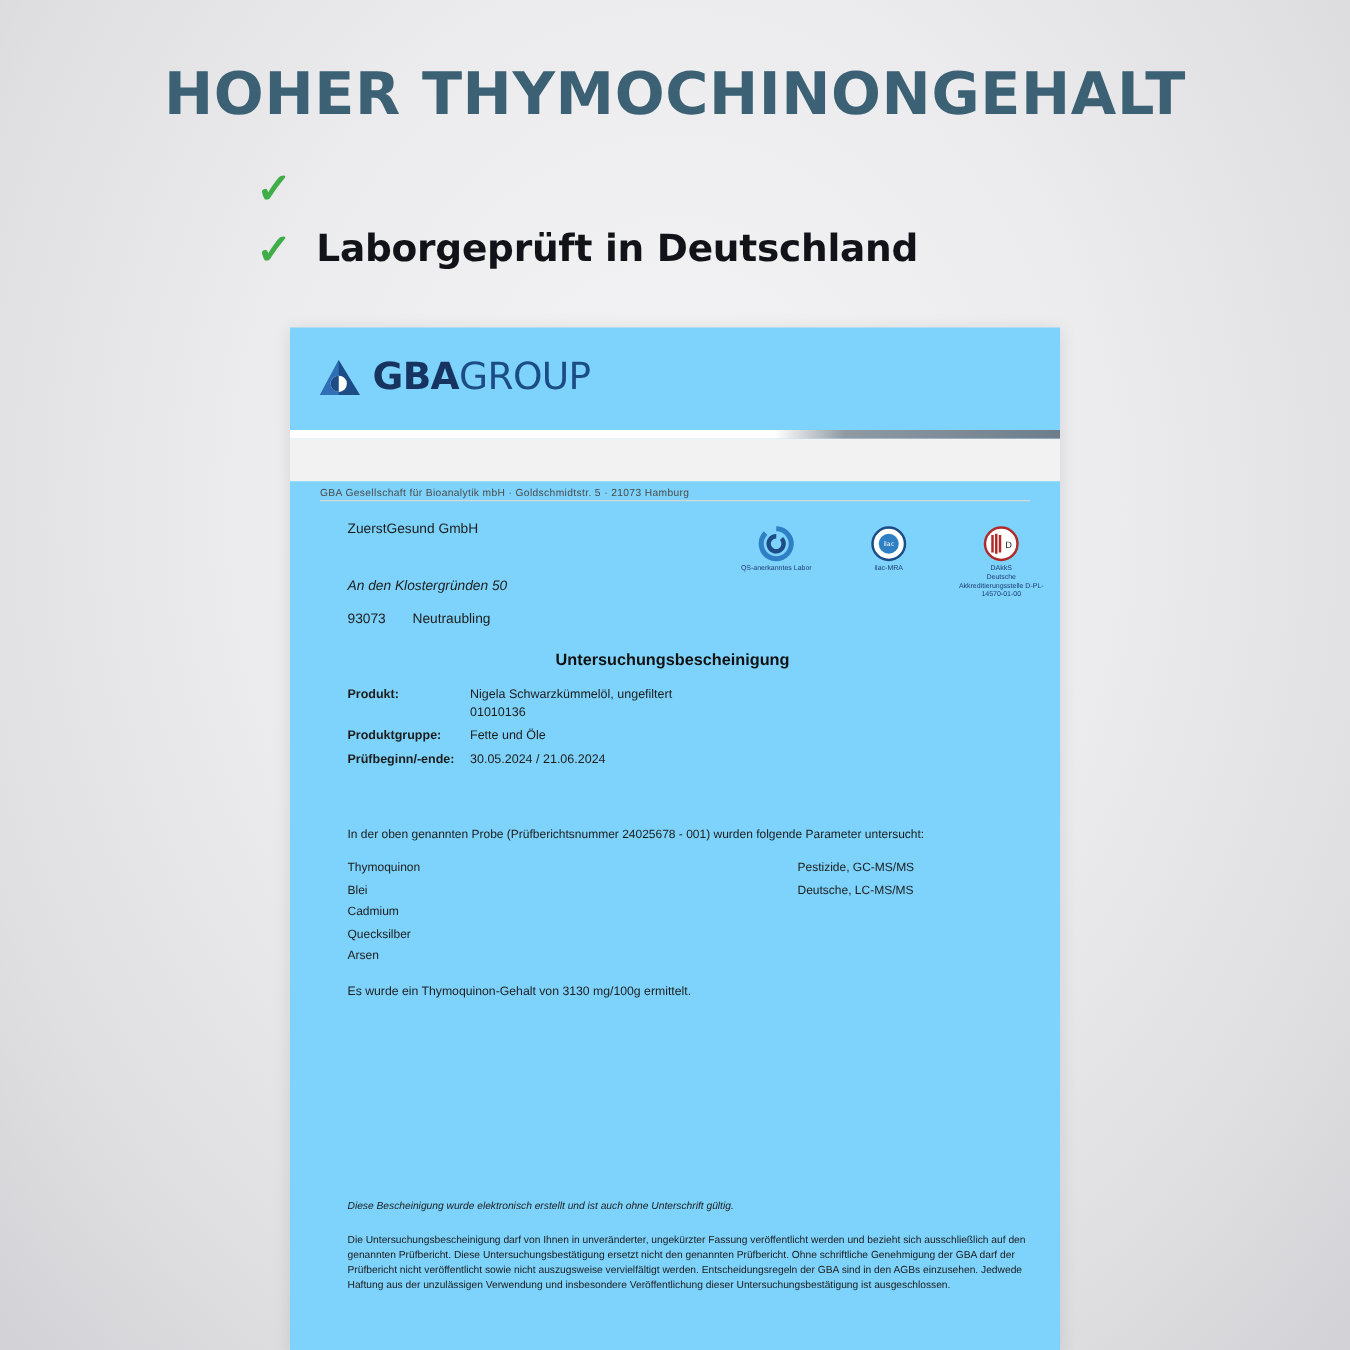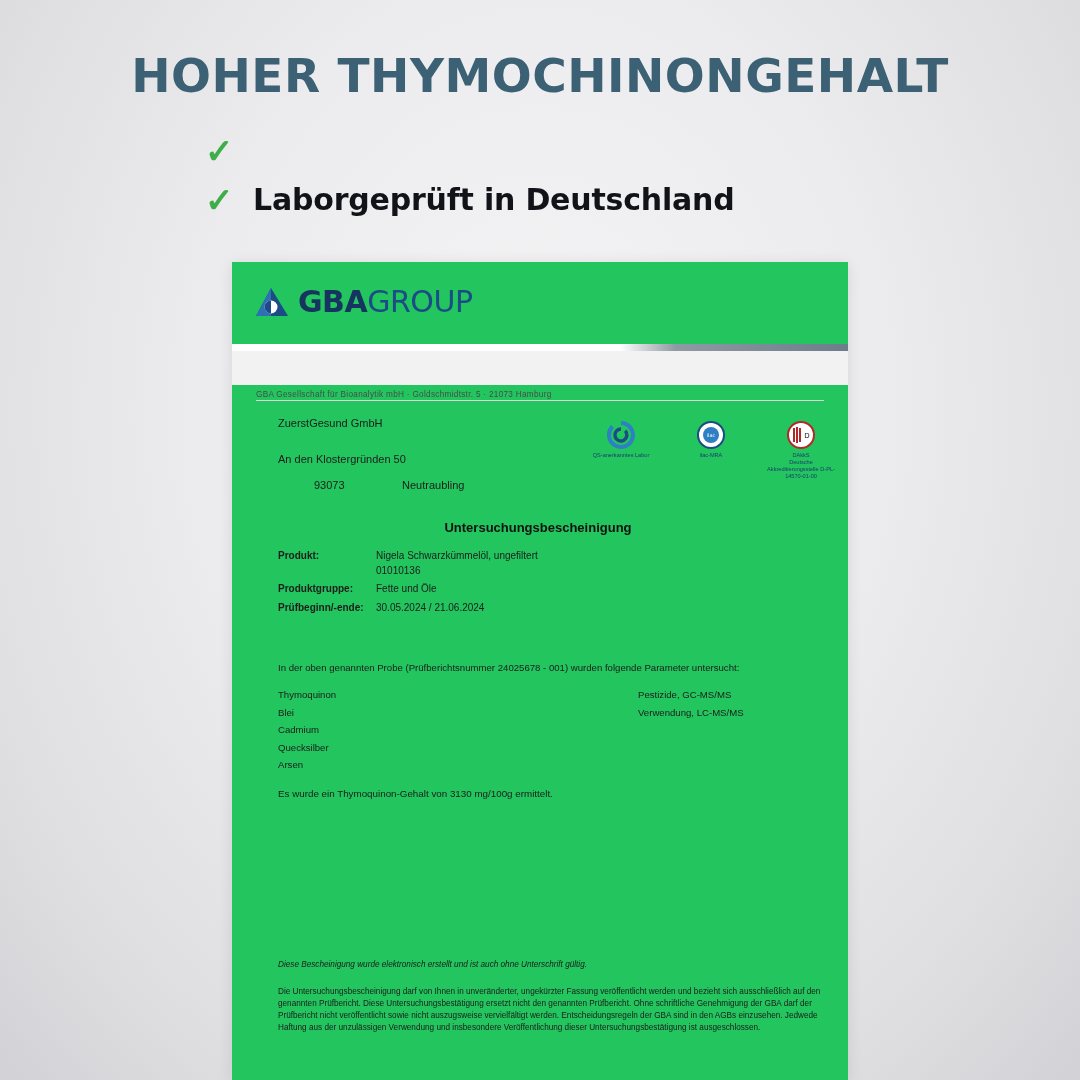--- a/index.html
+++ b/index.html
@@ -58,21 +58,21 @@
     letter-spacing: -0.2px;
   }
 
   
   .sheet {
     position: absolute;
     top: 262px;
     left: 232px;
     width: 616px;
     height: 818px;
-    background: #22c55e;
+    background: #7dd3fc;
     box-shadow: 0 2px 14px rgba(0,0,0,0.10);
     overflow: hidden;
   }
 
   
   .sheet-head {
     position: relative;
     height: 88px;
   }
   .logo-wrap {
@@ -135,22 +135,22 @@
 
   
   .recipient {
     position: absolute;
     left: 46px;
     top: 148px;
     font-size: 11px;
     color: #1c1c1c;
     line-height: 26px;
   }
-  .recipient .r2 { margin-top: 10px; }
-  .recipient .city span { display: inline-block; margin-left: 36px; }
+  .recipient .r2 { margin-top: 20px; font-style: italic; }
+  .recipient .city span { display: inline-block; }
   .recipient .plz { width: 52px; }
 
   
   .seals {
     position: absolute;
     top: 158px;
     left: 352px;
     display: flex;
     gap: 16px;
     align-items: flex-start;
@@ -348,21 +348,21 @@
   <div class="params">
     <div class="col-l">
       <div>Thymoquinon</div>
       <div>Blei</div>
       <div>Cadmium</div>
       <div>Quecksilber</div>
       <div>Arsen</div>
     </div>
     <div class="col-r">
       <div>Pestizide, GC-MS/MS</div>
-      <div>Verwendung, LC-MS/MS</div>
+      <div>Deutsche, LC-MS/MS</div>
     </div>
   </div>
 
   <div class="result">Es wurde ein Thymoquinon-Gehalt von 3130 mg/100g ermittelt.</div>
 
   <div class="foot-note">Diese Bescheinigung wurde elektronisch erstellt und ist auch ohne Unterschrift gültig.</div>
   <div class="foot-text">Die Untersuchungsbescheinigung darf von Ihnen in unveränderter, ungekürzter Fassung veröffentlicht werden und bezieht sich ausschließlich auf den genannten Prüfbericht. Diese Untersuchungsbestätigung ersetzt nicht den genannten Prüfbericht. Ohne schriftliche Genehmigung der GBA darf der Prüfbericht nicht veröffentlicht sowie nicht auszugsweise vervielfältigt werden. Entscheidungsregeln der GBA sind in den AGBs einzusehen. Jedwede Haftung aus der unzulässigen Verwendung und insbesondere Veröffentlichung dieser Untersuchungsbestätigung ist ausgeschlossen.</div>
 
 </div>
 

